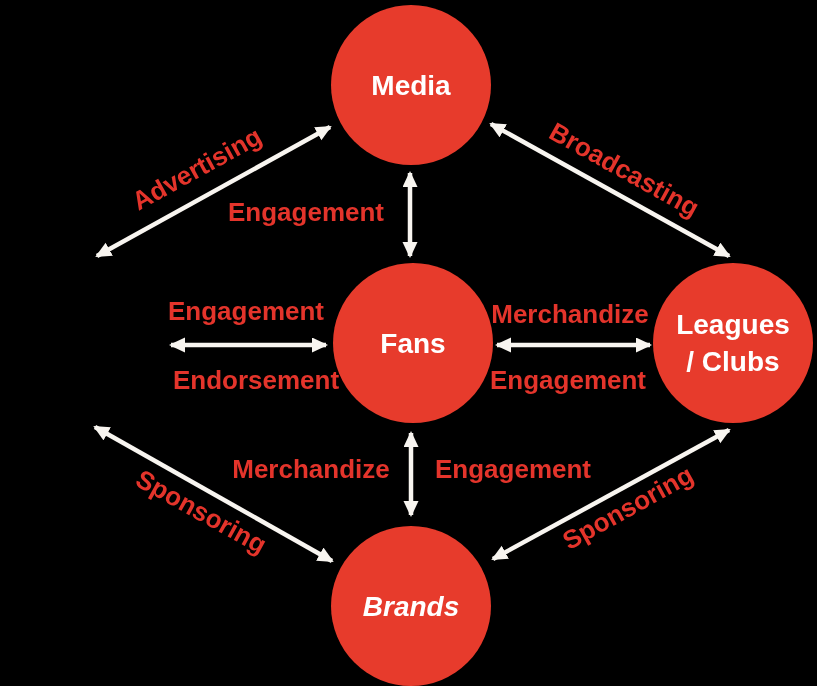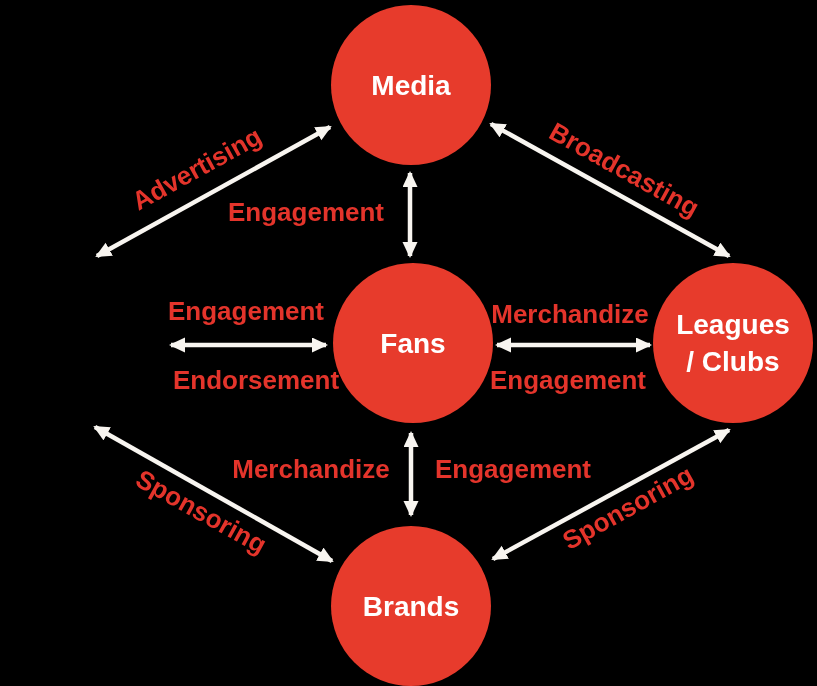--- a/index.html
+++ b/index.html
@@ -18,21 +18,21 @@
     position:absolute;width:160px;height:160px;border-radius:50%;
     background:var(--node-red);color:#ffffff;
     display:flex;align-items:center;justify-content:center;text-align:center;
     font-weight:bold;font-size:28px;line-height:37px;white-space:pre-line;
     transform:translate(-50%,-50%);
   }
   .node-media{left:411px;top:85px;justify-content:center;}
   .node-team{left:83px;top:347px;}
   .node-fans{left:413px;top:343px;justify-content:center;}
   .node-leagues{left:733px;top:343px;}
-  .node-brands{left:411px;top:606px;}
+  .node-brands{left:411px;top:606px;font-style:italic;}
 
   .lbl{
     position:absolute;color:var(--label-red);font-weight:bold;font-size:26px;
     white-space:nowrap;transform:translate(-50%,-50%);
   }
   .lbl-advertising{left:197px;top:169px;transform:translate(-50%,-50%) rotate(-29deg);}
   .lbl-broadcasting{left:624px;top:170px;transform:translate(-50%,-50%) rotate(29deg);}
   .lbl-engagement-mf{left:306px;top:212px;}
   .lbl-streaming{left:495px;top:212px;}
   .lbl-engagement-tf{left:246px;top:311px;}

